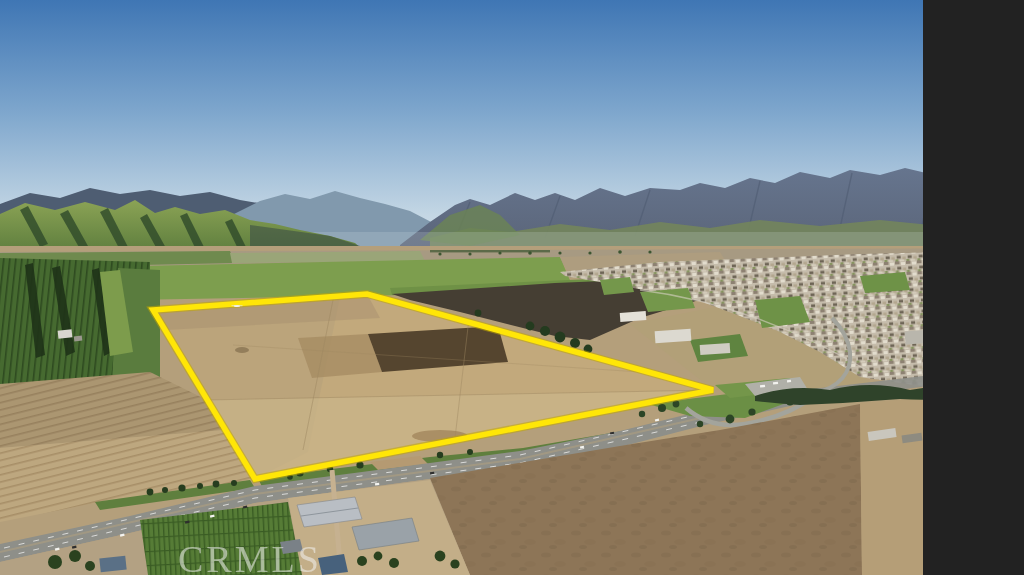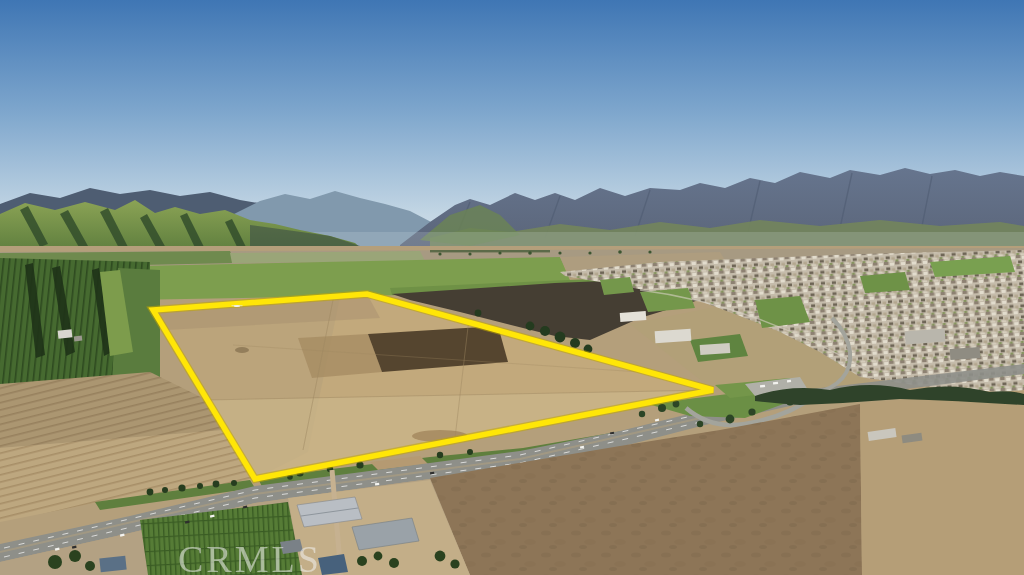--- a/index.html
+++ b/index.html
@@ -1,16 +1,16 @@
 <!DOCTYPE html>
 <html><head>
 <meta charset="utf-8">
 <style>
   html,body{margin:0;padding:0;background:#222;}
-  .stage{position:relative;width:1024px;height:575px;overflow:hidden;
+  .stage{position:relative;width:923px;height:575px;overflow:hidden;
          font-family:"Liberation Sans",sans-serif;}
   svg{display:block;width:1024px;height:575px;}
   .wm{font-family:"Liberation Serif",serif;font-size:38px;letter-spacing:3px;
       fill:rgba(242,242,240,0.55);}
 </style>
 </head>
 <body>
 
 <div class="stage">
 <svg viewBox="0 0 1024 575" xmlns="http://www.w3.org/2000/svg">

